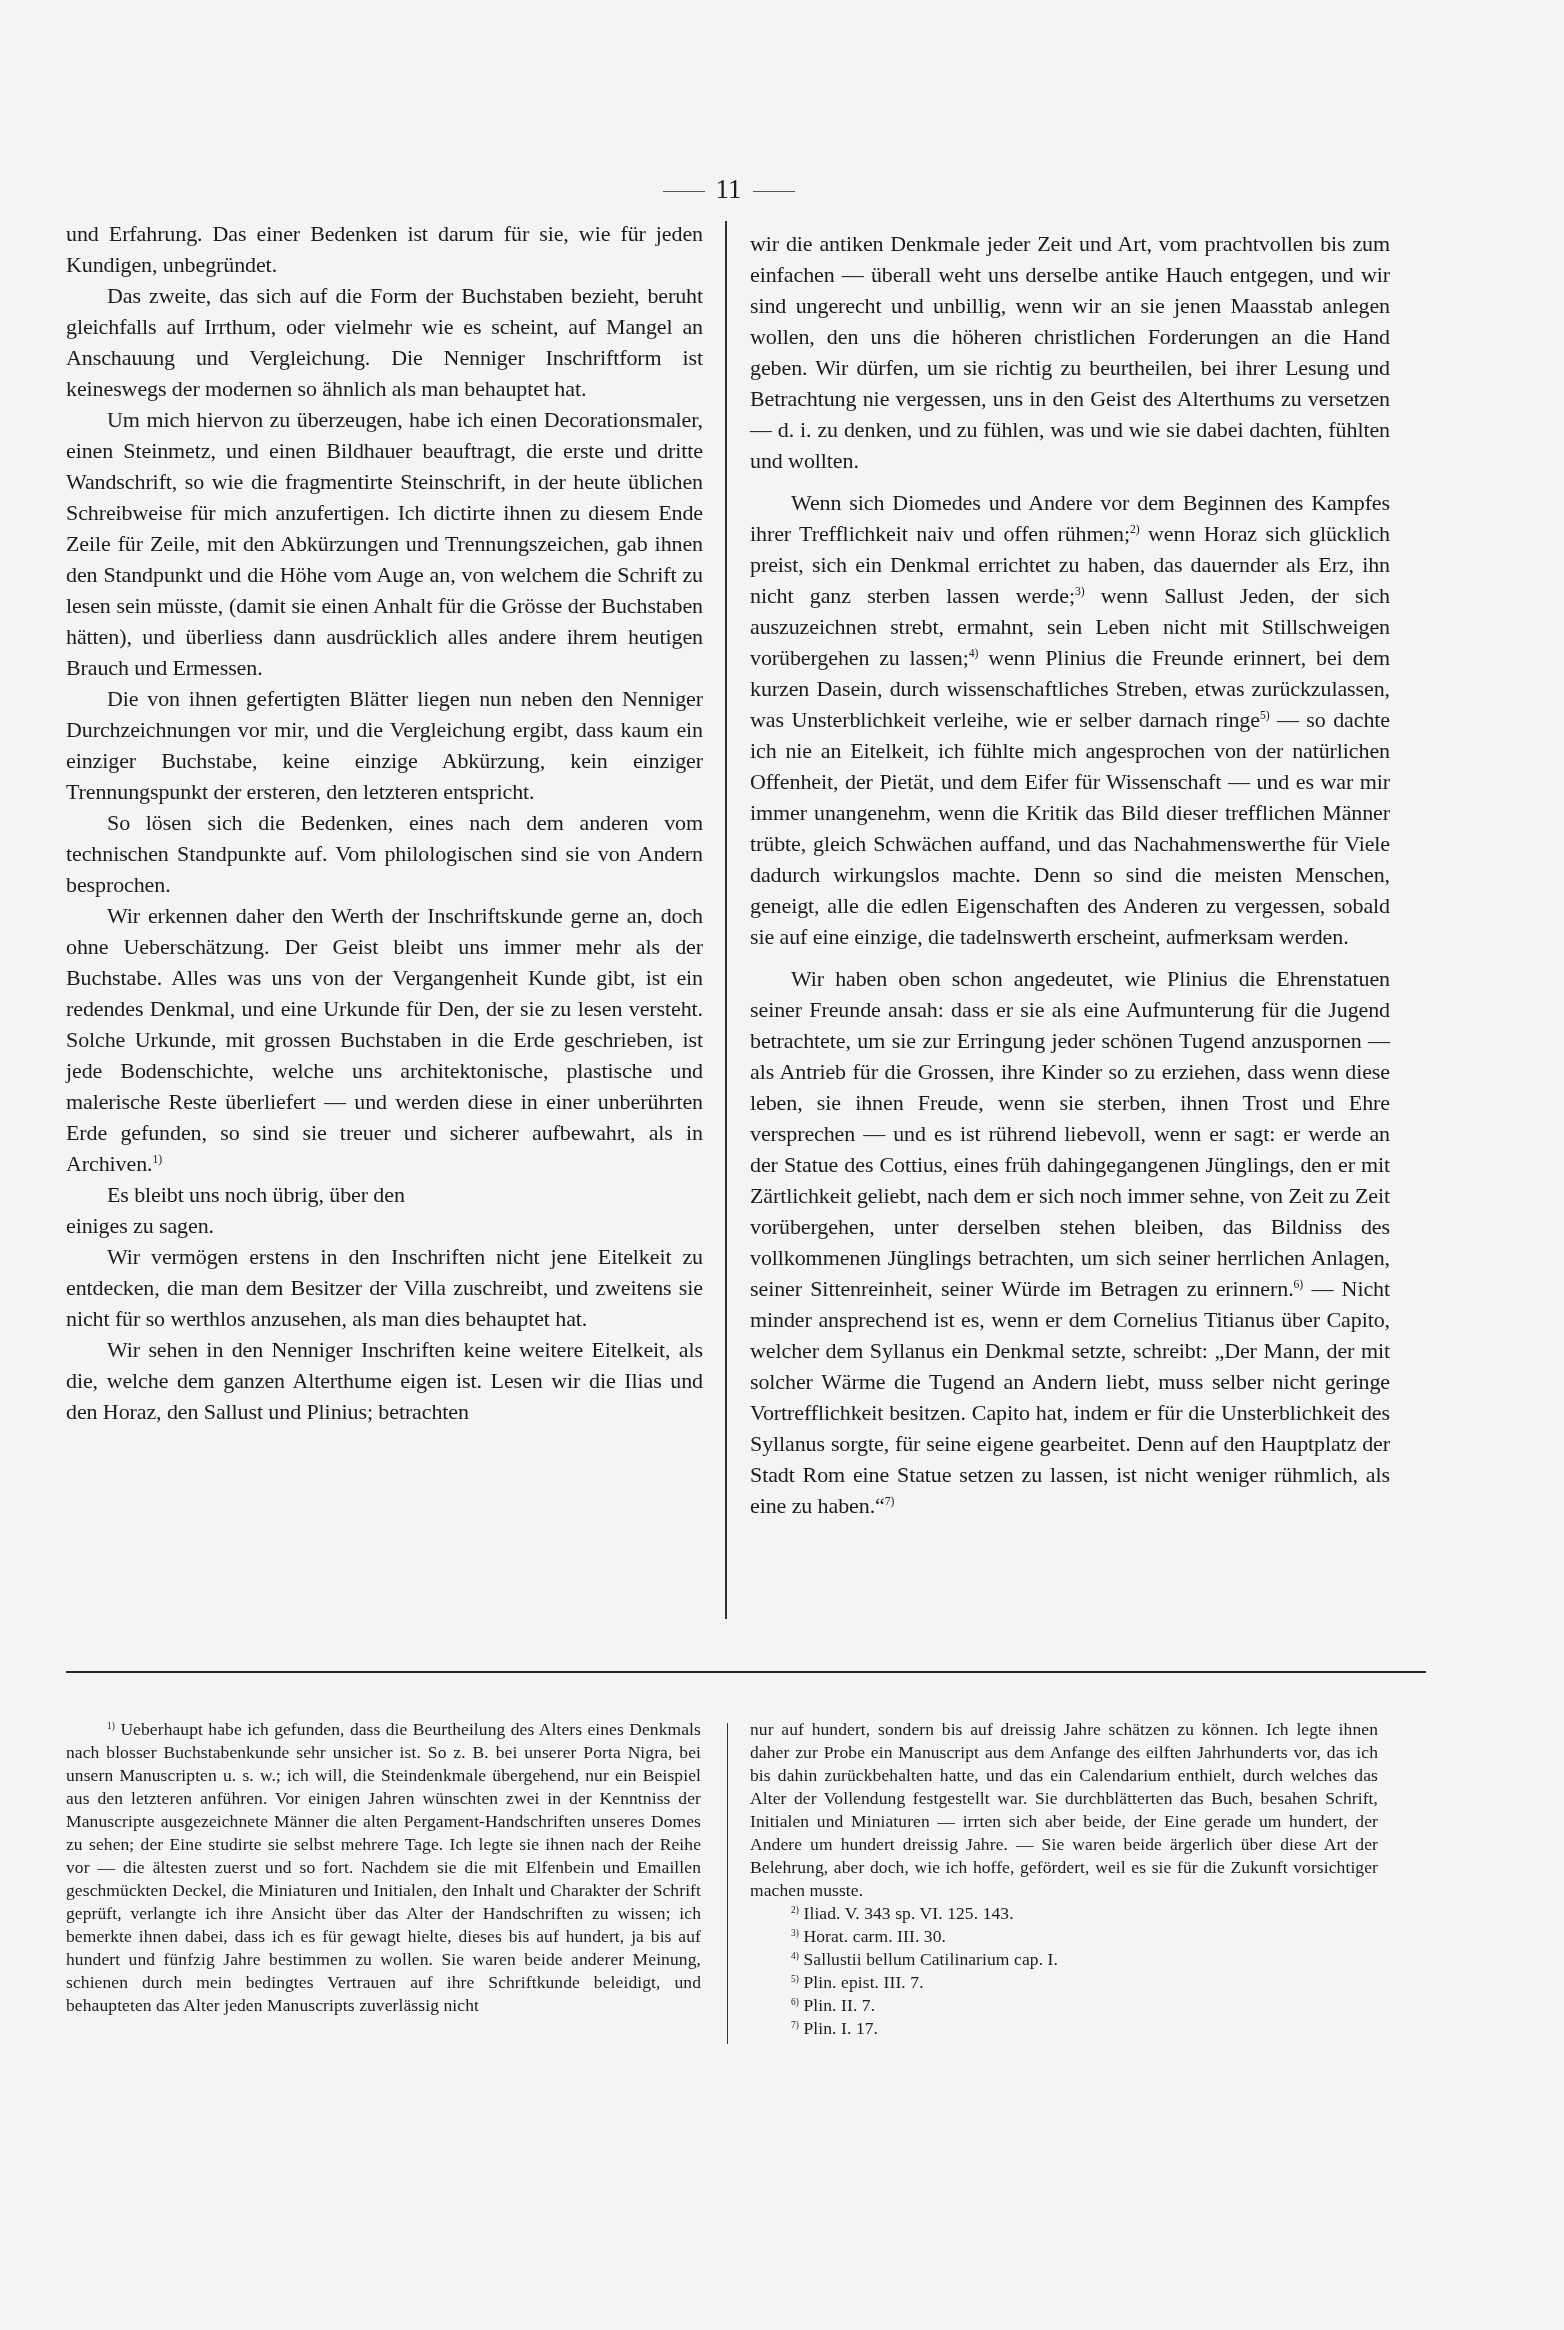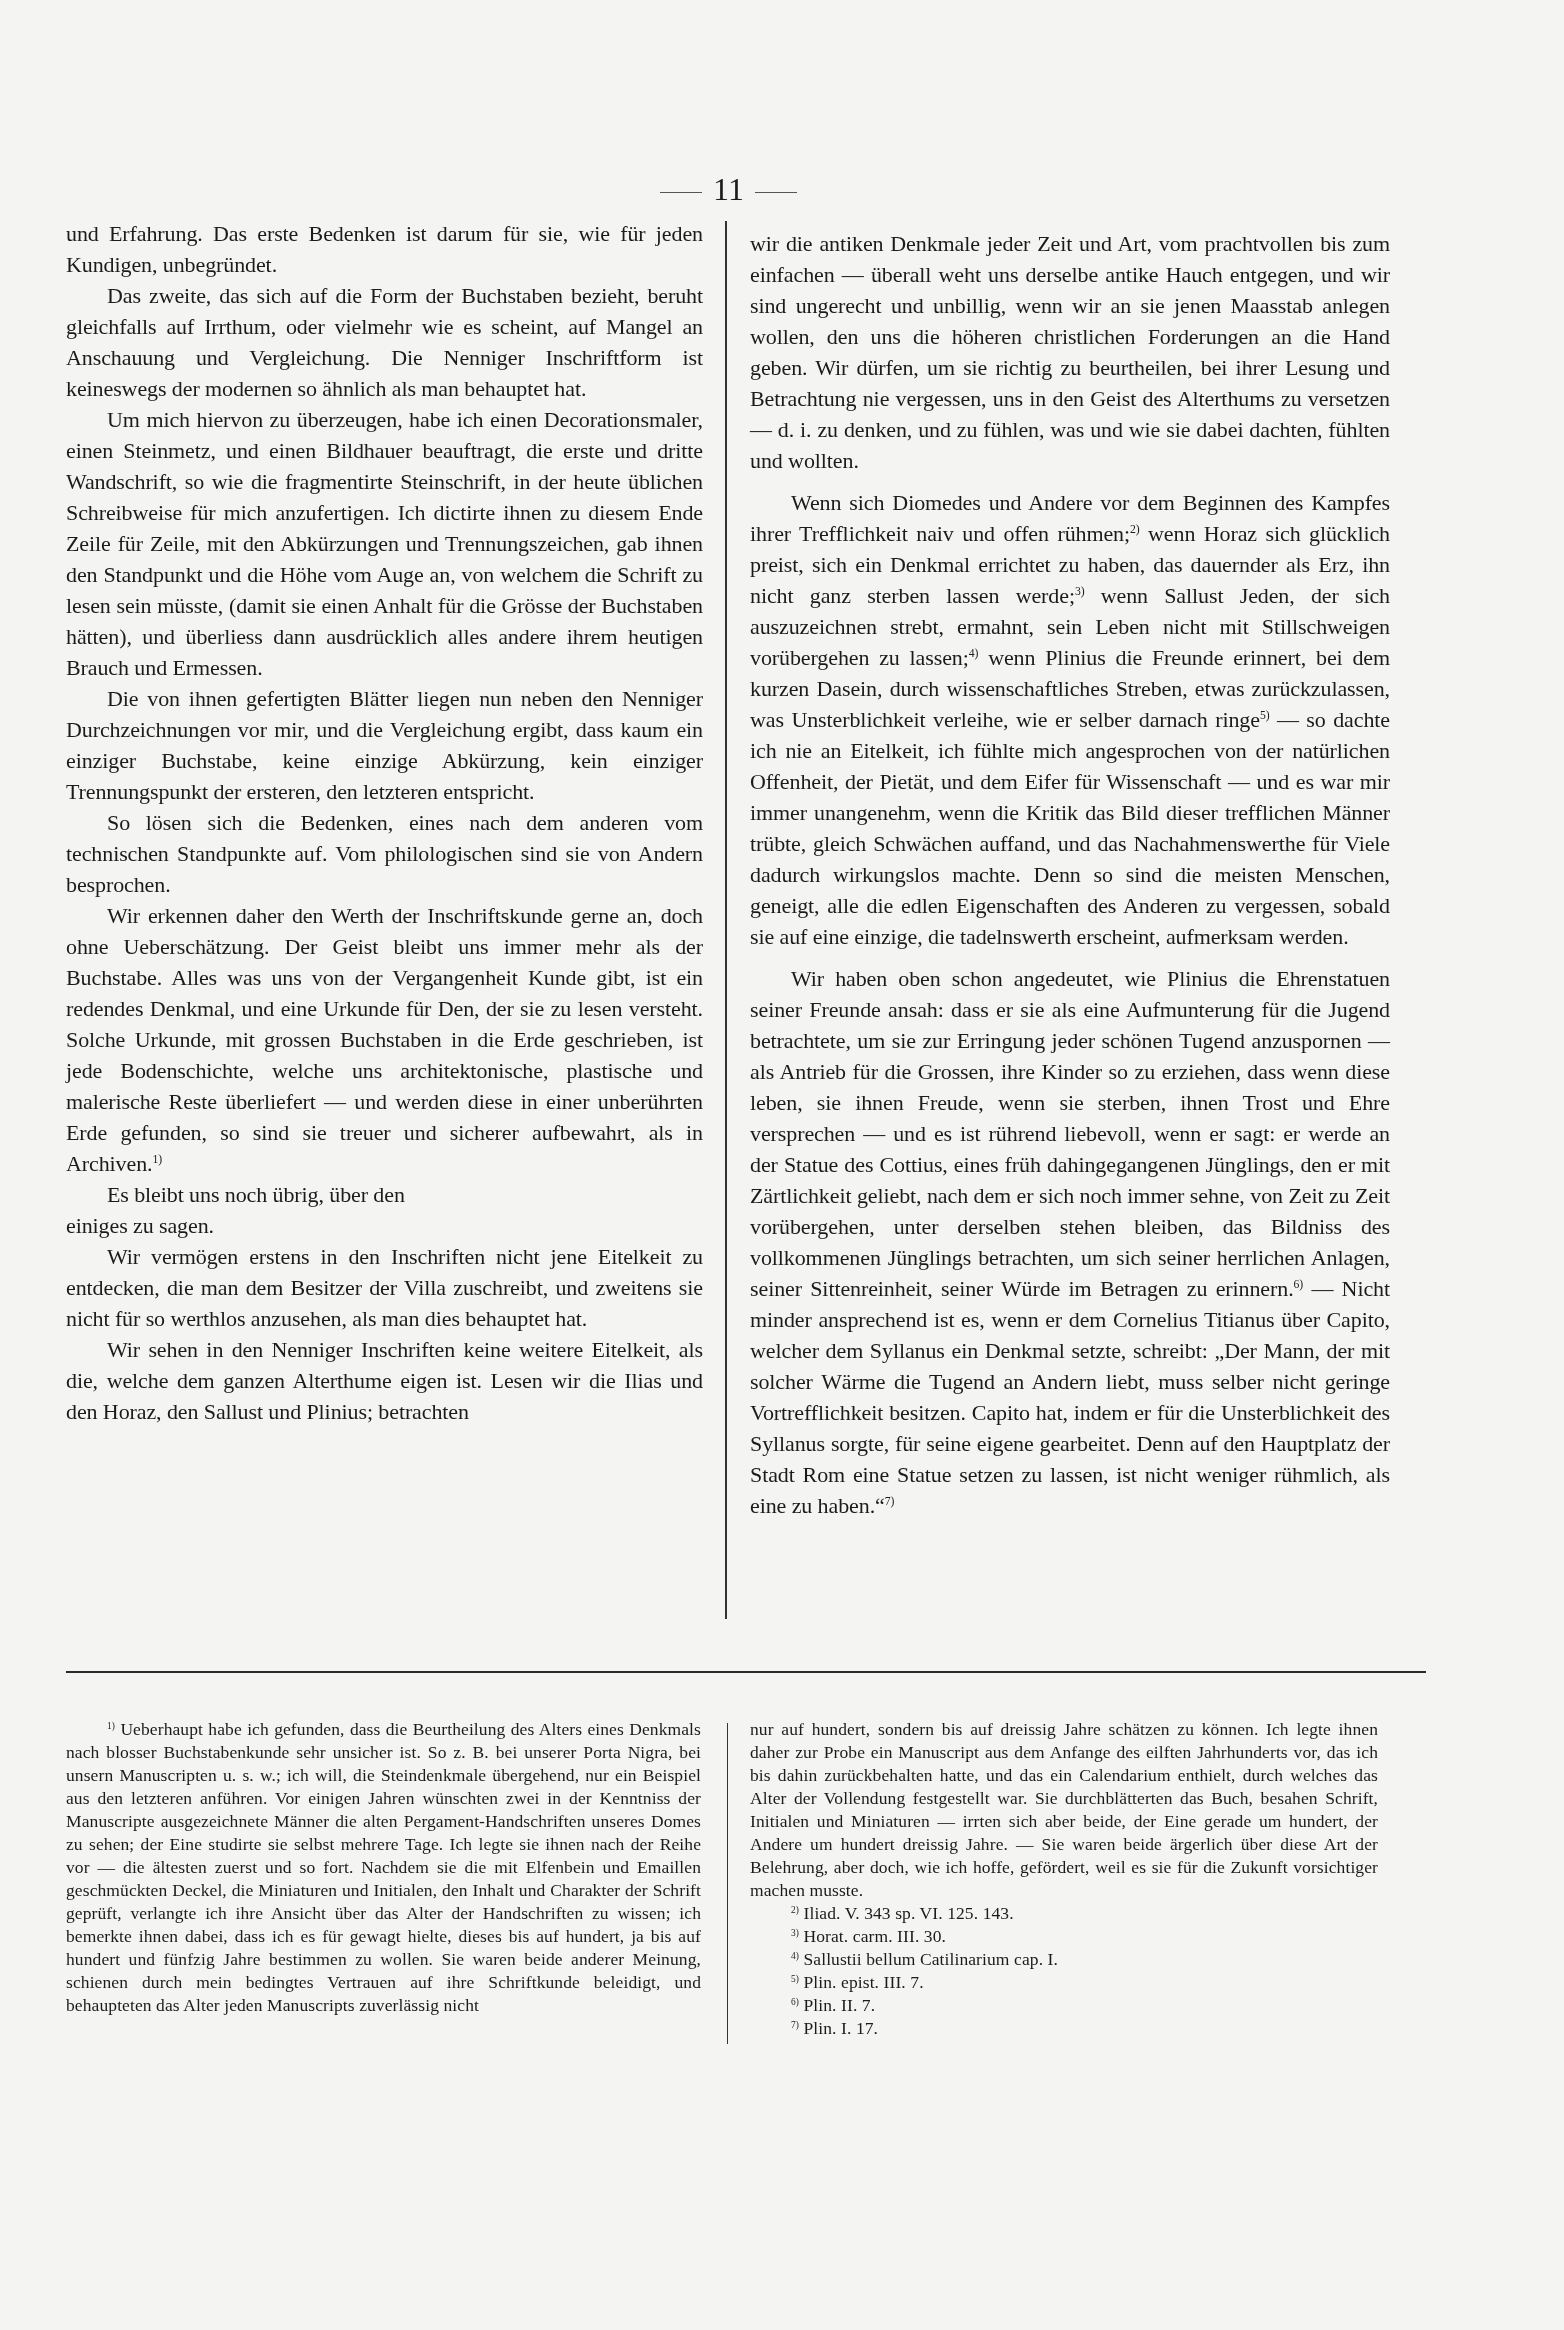--- a/index.html
+++ b/index.html
@@ -6,21 +6,21 @@
   body {
     width: 1565px; height: 2330px;
     background: #f4f4f2;
     color: #1b1b1b;
     font-family: "Liberation Serif", "DejaVu Serif", serif;
     position: relative;
     overflow: hidden;
   }
   .page-header {
     position: absolute; top: 174px; left: 0; width: 1457px;
-    text-align: center; font-size: 32px; line-height: 31px;
+    text-align: center; font-size: 27px; line-height: 31px;
   }
   .page-header .dash { display: inline-block; width: 42px; border-top: 1.6px solid #555; vertical-align: middle; margin: 0 11px; }
   .col {
     position: absolute; text-align: justify; hyphens: manual;
     font-size: 22px; line-height: 31px; letter-spacing: -0.1px;
   }
   .col-left { left: 66px; top: 218px; width: 637px; }
   .col-right { left: 750px; top: 228px; width: 640px; }
   .col p { margin: 0; text-indent: 0; }
   .col p.ind { text-indent: 41px; }
@@ -55,21 +55,21 @@
 <body>
 
 <div class="page-header">
   <span class="dash"></span><span>11</span><span class="dash"></span>
 </div>
 
 <div class="rule-v main"></div>
 
 <div class="col col-left">
   <div id="left-before">
-      <p>und Erfahrung.  Das erste Bedenken ist darum für sie, wie für jeden Kundigen, unbegründet.</p>
+      <p>und Erfahrung.  Das einer Bedenken ist darum für sie, wie für jeden Kundigen, unbegründet.</p>
       <p class="ind">Das zweite, das sich auf die Form der Buchstaben bezieht, beruht gleichfalls auf Irrthum, oder vielmehr wie es scheint, auf Mangel an Anschauung und Vergleichung.  Die Nenniger Inschriftform ist keineswegs der modernen so ähnlich als man behauptet hat.</p>
       <p class="ind">Um mich hiervon zu überzeugen, habe ich einen Decorationsmaler, einen Steinmetz, und einen Bildhauer beauftragt, die erste und dritte Wandschrift, so wie die fragmentirte Steinschrift, in der heute üblichen Schreibweise für mich anzufertigen.  Ich dictirte ihnen zu diesem Ende Zeile für Zeile, mit den Abkürzungen und Trennungszeichen, gab ihnen den Standpunkt und die Höhe vom Auge an, von welchem die Schrift zu lesen sein müsste, (damit sie einen Anhalt für die Grösse der Buchstaben hätten), und überliess dann ausdrücklich alles andere ihrem heutigen Brauch und Ermessen.</p>
       <p class="ind">Die von ihnen gefertigten Blätter liegen nun neben den Nenniger Durchzeichnungen vor mir, und die Vergleichung ergibt, dass kaum ein einziger Buchstabe, keine einzige Abkürzung, kein einziger Trennungspunkt der ersteren, den letzteren entspricht.</p>
       <p class="ind">So lösen sich die Bedenken, eines nach dem anderen vom technischen Standpunkte auf.  Vom philologischen sind sie von Andern besprochen.</p>
       <p class="ind">Wir erkennen daher den Werth der Inschriftskunde gerne an, doch ohne Ueberschätzung.  Der Geist bleibt uns immer mehr als der Buchstabe.  Alles was uns von der Vergangenheit Kunde gibt, ist ein redendes Denkmal, und eine Urkunde für Den, der sie zu lesen versteht.  Solche Urkunde, mit grossen Buchstaben in die Erde geschrieben, ist jede Bodenschichte, welche uns architektonische, plastische und malerische Reste überliefert — und werden diese in einer unberührten Erde gefunden, so sind sie treuer und sicherer aufbewahrt, als in Archiven.<sup>1)</sup></p>
       <p class="ind last">Es bleibt uns noch übrig, über den</p>
     </div>
   <div id="left-after">
       <p>einiges zu sagen.</p>
       <p class="ind">Wir vermögen erstens in den Inschriften nicht jene Eitelkeit zu entdecken, die man dem Besitzer der Villa zuschreibt, und zweitens sie nicht für so werthlos anzusehen, als man dies behauptet hat.</p>

